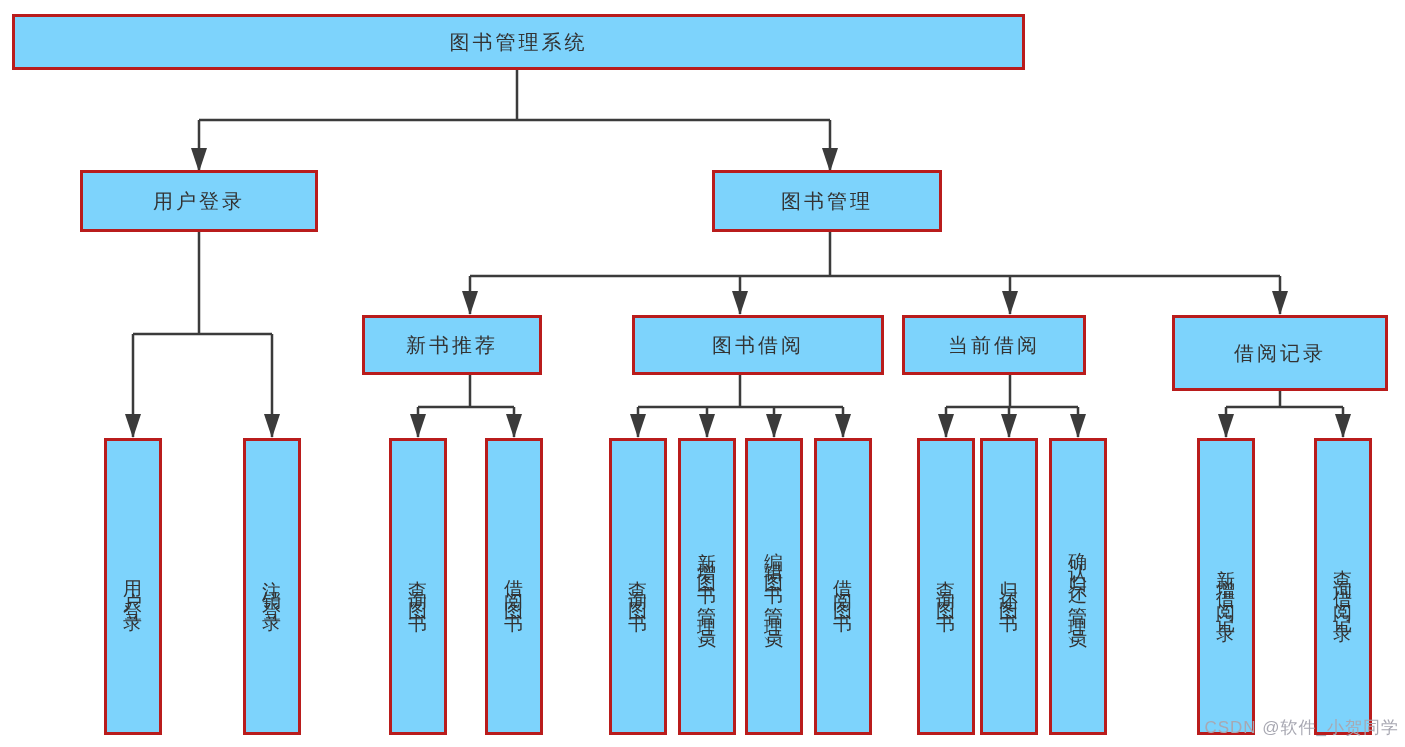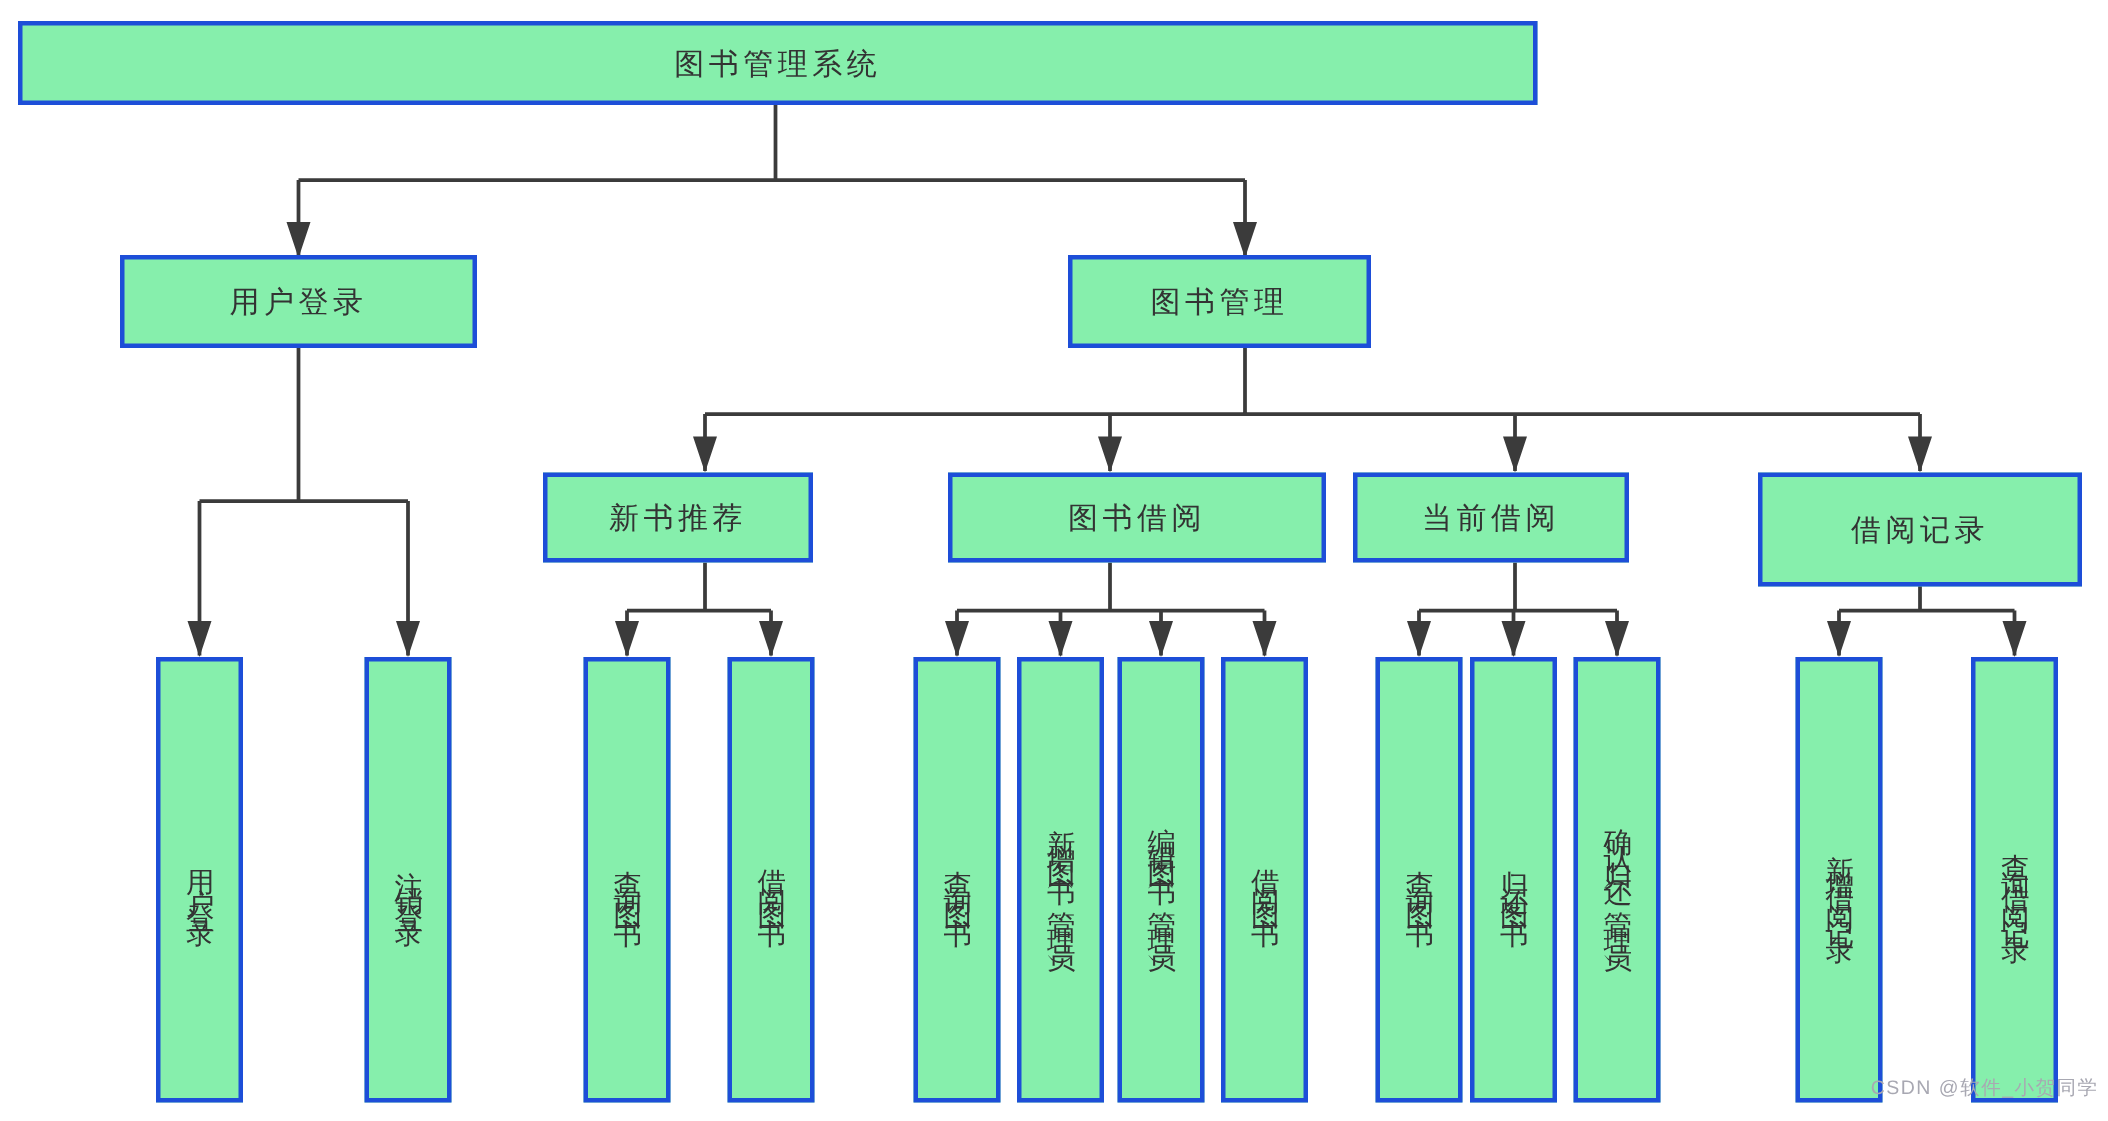--- a/index.html
+++ b/index.html
@@ -21,22 +21,22 @@
     stroke: #3b3b3b;
     stroke-width: 2.5;
   }
   .connectors path.arrows {
     fill: #3b3b3b;
     stroke: none;
   }
   .box {
     position: absolute;
     box-sizing: border-box;
-    border: 3px solid #1d4ed8;
-    background: #86efac;
+    border: 3px solid #b91c1c;
+    background: #7dd3fc;
     display: flex;
     align-items: center;
     justify-content: center;
     color: #333333;
   }
   .box .hl {
     font-size: 20px;
     letter-spacing: 3px;
     white-space: nowrap;
   }
@@ -45,21 +45,21 @@
     text-orientation: mixed;
     font-size: 19px;
     letter-spacing: 11px;
     line-height: 1;
     white-space: nowrap;
   }
   .watermark {
     position: absolute;
     right: 6px;
     top: 716px;
-    font-size: 13px;
+    font-size: 17px;
     letter-spacing: 1px;
     color: #a8a8b2;
     white-space: nowrap;
   }
 </style>
 </head>
 <body>
 
 <div class="stage">
 
@@ -94,21 +94,21 @@
       M1343 438 L1335 414 L1351 414 Z"></path>
   </svg>
 
   <div class="box" style="left:12px;top:14px;width:1013px;height:56px">
     <span class="hl">图书管理系统</span>
   </div>
 
   <div class="box" style="left:80px;top:170px;width:238px;height:62px">
     <span class="hl">用户登录</span>
   </div>
-  <div class="box" style="left:712px;top:170px;width:202px;height:62px">
+  <div class="box" style="left:712px;top:170px;width:230px;height:62px">
     <span class="hl">图书管理</span>
   </div>
 
   <div class="box" style="left:362px;top:315px;width:180px;height:60px">
     <span class="hl">新书推荐</span>
   </div>
   <div class="box" style="left:632px;top:315px;width:252px;height:60px">
     <span class="hl">图书借阅</span>
   </div>
   <div class="box" style="left:902px;top:315px;width:184px;height:60px">

